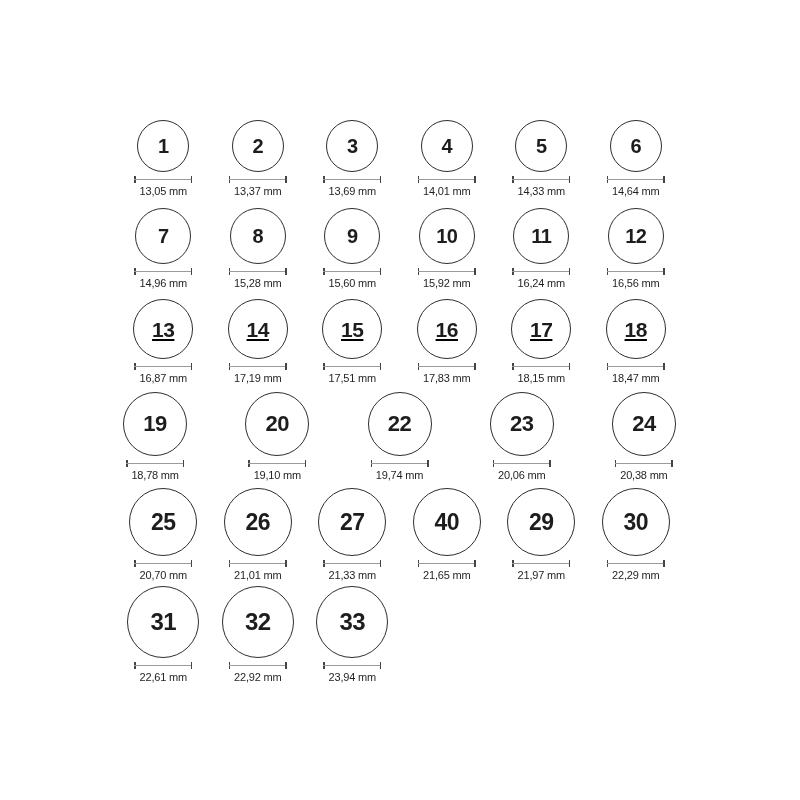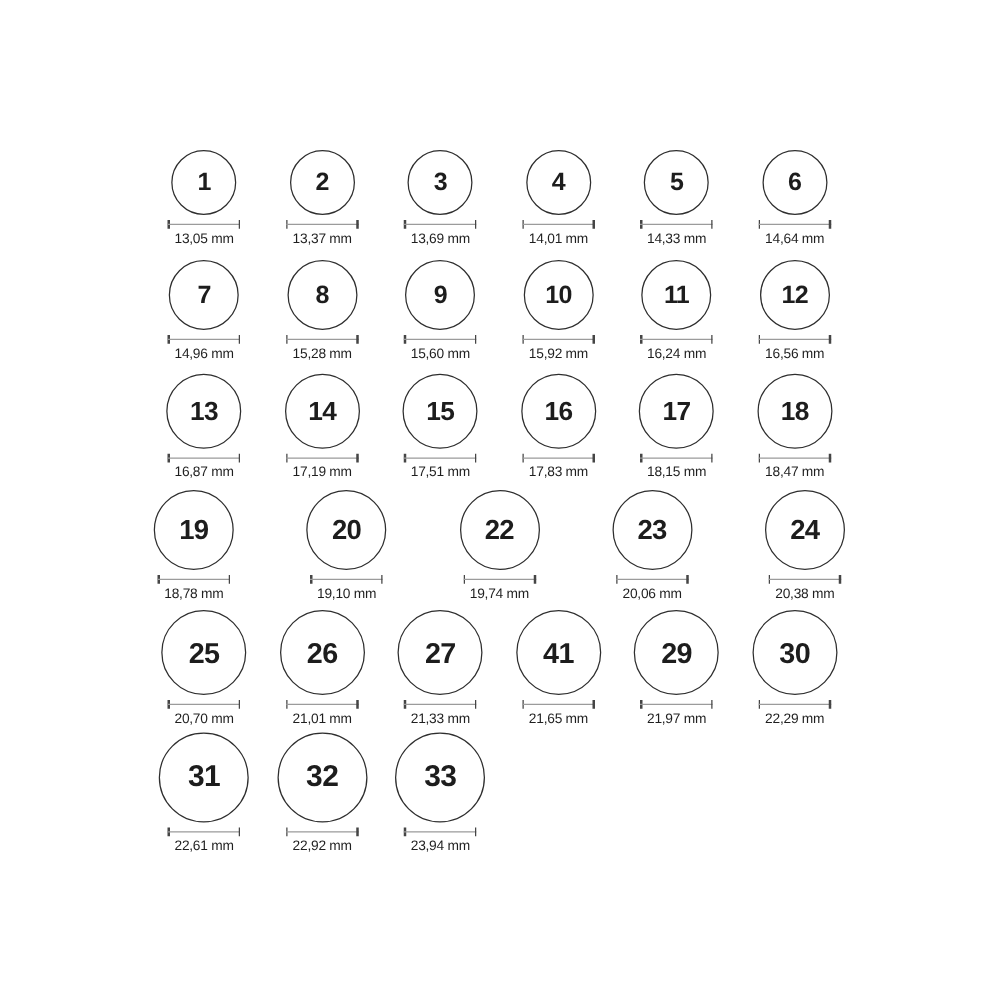--- a/index.html
+++ b/index.html
@@ -59,21 +59,21 @@
     margin-top:2px;
     font-size:11px;
     font-weight:normal;
     color:#1f1f1f;
     letter-spacing:-0.2px;
     white-space:nowrap;
   }
   
   .row-0{top:120px;} .row-0 .circle{width:52px;height:52px;} .row-0 .num{font-size:20px;}
   .row-1{top:208px;} .row-1 .circle{width:56px;height:56px;} .row-1 .num{font-size:20px;}
-  .row-2{top:299px;} .row-2 .circle{width:60px;height:60px;} .row-2 .num{font-size:21px;}
+  .row-2{top:299px;} .row-2 .circle{width:60px;height:60px;text-decoration:underline;} .row-2 .num{font-size:21px;}
   .row-3{top:392px;gap:44px;} .row-3 .circle{width:64px;height:64px;} .row-3 .num{font-size:22px;}
   .row-4{top:488px;} .row-4 .circle{width:68px;height:68px;} .row-4 .num{font-size:23px;}
   .row-5{top:586px;} .row-5 .circle{width:72px;height:72px;} .row-5 .num{font-size:24px;}
 </style>
 </head>
 <body>
 
 <div id="canvas">
 
 <div class="row row-0">
@@ -337,21 +337,21 @@
         <span class="num">27</span>
       </div>
       <div class="measure">
         <div class="bar"></div>
       </div>
       <div class="label">21,33 mm</div>
     </div>
 
     <div class="cell">
       <div class="circle">
-        <span class="num">41</span>
+        <span class="num">40</span>
       </div>
       <div class="measure">
         <div class="bar"></div>
       </div>
       <div class="label">21,65 mm</div>
     </div>
 
     <div class="cell">
       <div class="circle">
         <span class="num">29</span>

